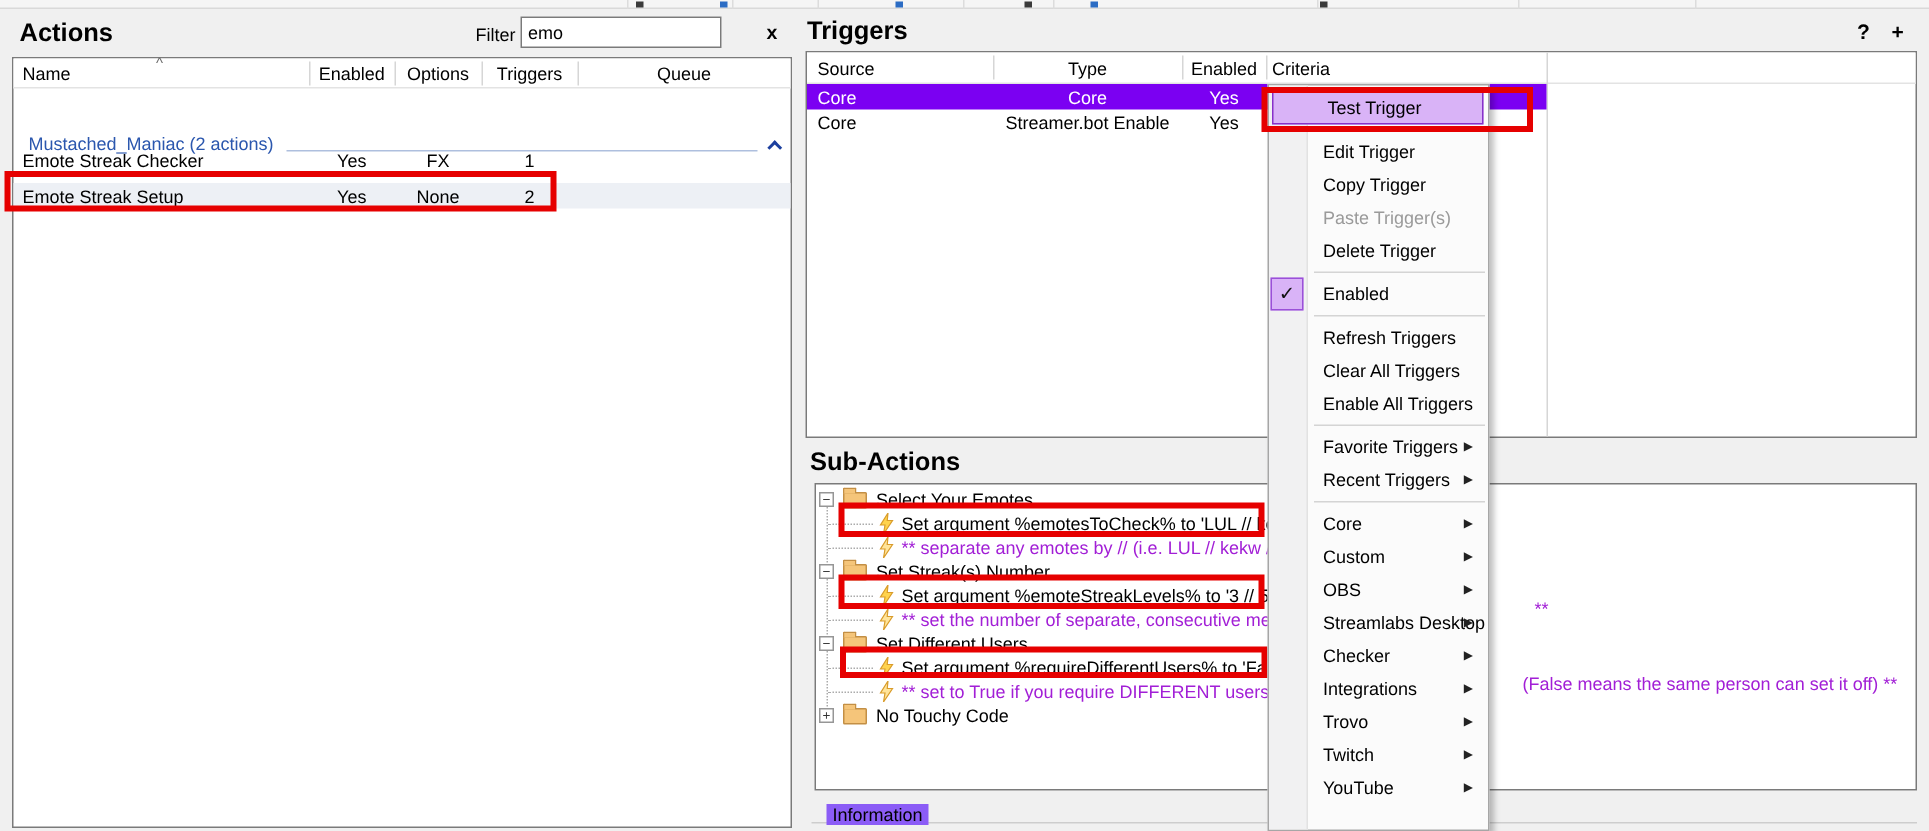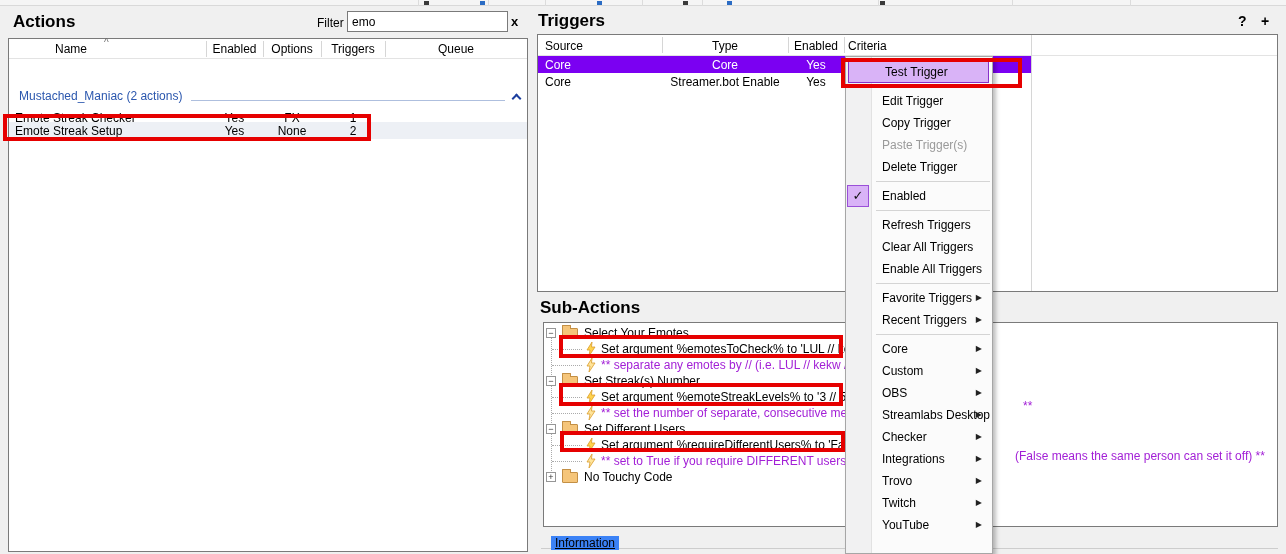--- a/index.html
+++ b/index.html
@@ -14,21 +14,21 @@
   .top-strip .speck.dark { background:#3a3a3a; }
 
   
   .panel-title { font-size:17px; font-weight:bold; z-index:2; }
 
   
   .listbox { background:#fff; border:1px solid #7a7a7a; z-index:2; }
 
   
   .filter-label { left:317px; top:16px; z-index:2; }
-  .filter-input { left:347px; top:11px; width:161px; height:21px; border:1px solid #7a7a7a; font-family:"Liberation Sans",sans-serif; font-size:12px; padding:0 4px; z-index:2; }
+  .filter-input { left:347px; top:11px; width:134px; height:21px; border:1px solid #7a7a7a; font-family:"Liberation Sans",sans-serif; font-size:12px; padding:0 4px; z-index:2; }
   .filter-clear { left:511px; top:14px; font-weight:bold; font-size:13px; z-index:2; cursor:default; }
 
   .grid-header { position:absolute; left:0; top:0; right:0; height:20px; background:#fff; border-bottom:1px solid #e3e3e3; }
   .grid-header .col { position:absolute; top:3px; white-space:nowrap; }
   .grid-header .div { position:absolute; top:2px; height:16px; width:1px; background:#d6d6d6; }
   .sort-caret { position:absolute; top:-2px; color:#6d6d6d; font-size:10px; }
 
   .group-row { position:absolute; left:0; right:0; height:23px; color:#2b57ae; }
   .group-row .glabel { position:absolute; left:10px; top:5px; white-space:nowrap; }
   .group-row .gline { position:absolute; top:16px; height:1px; background:#aebfde; }
@@ -56,21 +56,21 @@
   .folder-ico { position:absolute; left:18px; top:3px; width:16px; height:11px; background:#f5c57a; border:1px solid #c38f45; border-radius:1px; }
   .folder-ico::before { content:""; position:absolute; left:-1px; top:-4px; width:7px; height:3px; background:#f5c57a; border:1px solid #c38f45; border-bottom:none; border-radius:1px 1px 0 0; }
   .bolt { position:absolute; left:42px; top:1px; }
   .trunk { position:absolute; width:1px; border-left:1px dotted #ababab; }
   .stub { position:absolute; height:1px; border-top:1px dotted #ababab; }
   .comment { color:#a21fd6; }
   .frag { position:absolute; color:#a21fd6; white-space:nowrap; z-index:3; }
 
   
   .info-line { left:541px; top:548px; width:737px; height:1px; background:#cdcdcd; z-index:2; }
-  .info-label { left:551px; top:536px; background:#3b82f6; padding:0 4px; z-index:3;text-decoration:underline; }
+  .info-label { left:551px; top:536px; background:#8b5cf6; padding:0 4px; z-index:3; }
 
   
   .context-menu { left:845px; top:56px; width:148px; height:498px; background:#fbfbfb; border:1px solid #a6a6a6; box-shadow:3px 3px 4px rgba(0,0,0,0.25); z-index:10; padding-top:3px; }
   .context-menu .gutter { position:absolute; left:0; top:0; bottom:0; width:26px; background:#f1f1f2; border-right:1px solid #e2e2e2; }
   .menu-item { position:relative; height:22px; line-height:22px; padding-left:36px; white-space:nowrap; }
   .menu-item.highlight { background:#d9b3f7; border:1px solid #8731c9; margin:1px 3px 0 2px; line-height:20px; }
   .menu-item.disabled { color:#9a9a9a; }
   .menu-item .sub-arrow { position:absolute; right:10px; top:0; font-size:8px; color:#222; }
   .menu-sep { height:1px; background:#d4d4d4; margin:3px 2px 3px 30px; }
   .gap { height:7px; }
@@ -100,39 +100,39 @@
     <span class="speck dark" style="left:880px"></span>
 </div>
 
 <div class="abs panel-title" style="left:13px; top:12px;">Actions</div>
 <div class="abs filter-label">Filter</div>
 <input class="abs filter-input" value="emo" style="">
 <div class="abs filter-clear">x</div>
 
 <div class="abs listbox" style="left:8px; top:38px; width:520px; height:514px;">
   <div class="grid-header">
-    <span class="col" style="left:6px;margin-left:40px;">Name</span>
+    <span class="col" style="left:6px;">Name</span>
     <span class="sort-caret" style="left:95px;">^</span>
     <span class="col c-center" style="left:197px; width:57px;">Enabled</span>
     <span class="col c-center" style="left:254px; width:58px;">Options</span>
     <span class="col c-center" style="left:312px; width:64px;">Triggers</span>
     <span class="col c-center" style="left:376px; width:142px;">Queue</span>
     <span class="div" style="left:197px;"></span>
       <span class="div" style="left:254px;"></span>
     <span class="div" style="left:312px;"></span>
       <span class="div" style="left:376px;"></span>
   </div>
 
   <div class="group-row" style="top:45px;">
     <span class="glabel">Mustached_Maniac (2 actions)</span>
     <span class="gline" style="left:182px; width:314px;"></span>
     <span class="chev up" style="left:504px;"></span>
   </div>
 
-  <div class="action-row" style="top:70px;">
+  <div class="action-row" style="top:59px;">
     <span class="cell c-name">Emote Streak Checker</span>
     <span class="cell c-center" style="left:197px; width:57px;">Yes</span>
     <span class="cell c-center" style="left:254px; width:58px;">FX</span>
     <span class="cell c-center" style="left:312px; width:64px;">1</span>
   </div>
   <div class="action-row selected" style="top:83px;">
     <span class="cell c-name">Emote Streak Setup</span>
     <span class="cell c-center" style="left:197px; width:57px;">Yes</span>
     <span class="cell c-center" style="left:254px; width:58px;">None</span>
     <span class="cell c-center" style="left:312px; width:64px;">2</span>

